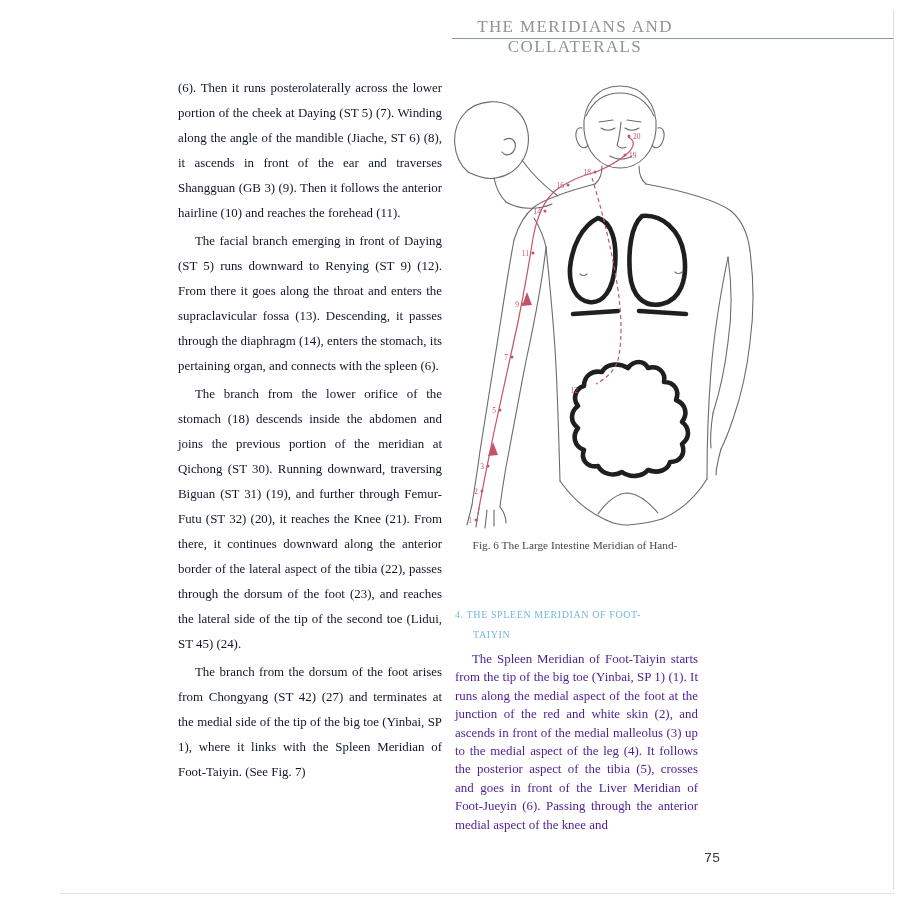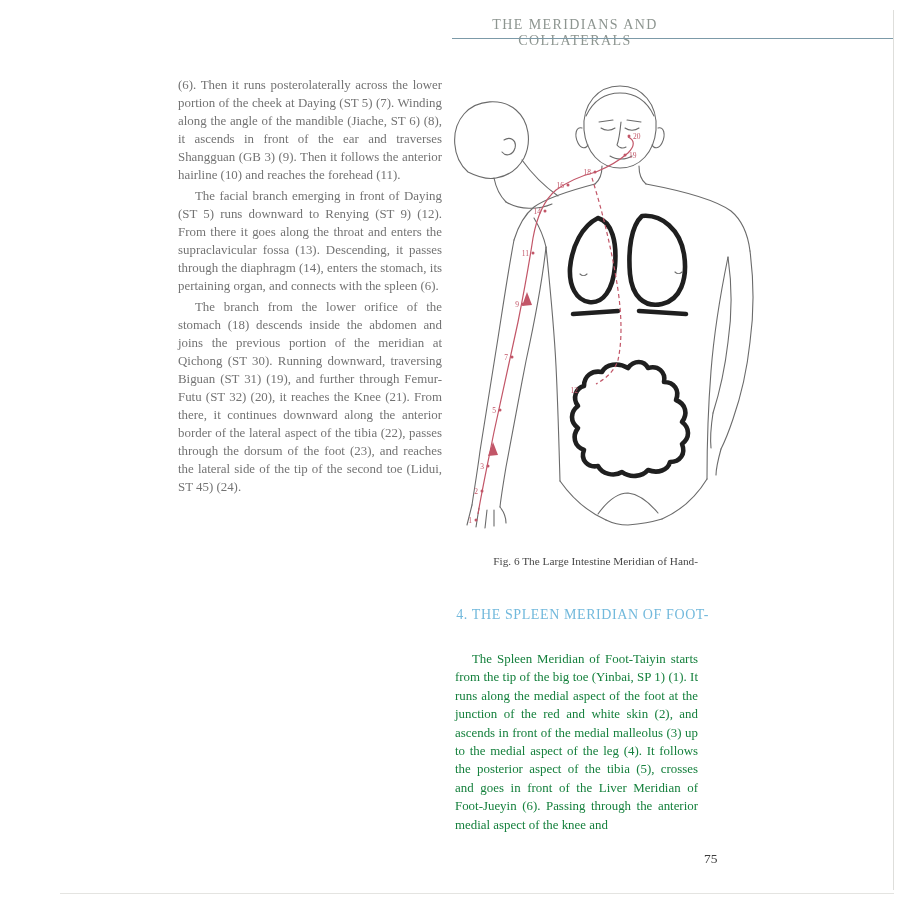--- a/index.html
+++ b/index.html
@@ -9,71 +9,72 @@
     background:#ffffff;
     font-family:"Liberation Serif","DejaVu Serif",serif;
     color:#3e3e3e;
     overflow:hidden;
   }
   .scan-edge-right { position:absolute; top:10px; right:6px; width:1px; height:880px; background:#dededb; }
   .scan-edge-bottom { position:absolute; left:60px; bottom:6px; right:6px; height:1px; background:#e4e4e1; }
 
   .header-title {
     position:absolute; left:452px; top:17px; width:246px;
-    text-align:center; font-size:14px; letter-spacing:1.4px;
+    text-align:center; font-size:17px; letter-spacing:1.4px;
     color:#8d9590;
   }
   .header-rule {
     position:absolute; left:452px; top:38px; width:441px; height:1px;
     background:#7c9aa8;
   }
 
   .left-col { position:absolute; left:178px; top:76px; width:264px; }
   .left-col p {
-    font-size:12.9px; line-height:18px; text-align:justify;
-    text-indent:17px; margin-bottom:3px; color:#737373;
+    font-size:12.9px; line-height:25px; text-align:justify;
+    text-indent:17px; margin-bottom:3px; color:#0f172a;
   }
   .left-col p.no-indent { text-indent:0; }
 
   .figure { position:absolute; left:432px; top:70px; width:338px; height:460px; }
 
   .fig-caption {
-    position:absolute; left:452px; top:554px; width:246px;
-    text-align:right; font-size:11.3px; line-height:15px; color:#474747;
+    position:absolute; left:452px; top:538px; width:246px;
+    text-align:center; font-size:11.3px; line-height:15px; color:#474747;
   }
 
   .section-heading {
     position:absolute; left:455px; top:605px; width:254px;
-    font-size:14px; line-height:20px; color:#72b9dc; letter-spacing:0.6px;text-align:right;
+    font-size:10px; line-height:20px; color:#72b9dc; letter-spacing:0.6px;
   }
   .section-heading .h2 { padding-left:18px; }
 
   .right-par {
     position:absolute; left:455px; top:650px; width:243px;
     font-size:12.9px; line-height:18.4px; text-align:justify;
-    text-indent:17px; color:#15803d;
+    text-indent:17px; color:#4c1d95;
   }
 
   .page-number {
     position:absolute; left:704px; top:851px;
-    font-size:13.5px; color:#3c3c3c;
+    font-size:13.5px; color:#3c3c3c;font-family:Liberation Mono, monospace;
   }
 </style>
 </head>
 <body>
 
 <div>
 
   <div class="header-title">THE MERIDIANS AND COLLATERALS</div>
   <div class="header-rule"></div>
 
   <div class="left-col">
     <p class="no-indent">(6). Then it runs posterolaterally across the lower portion of the cheek at Daying (ST 5) (7). Winding along the angle of the mandible (Jiache, ST 6) (8), it ascends in front of the ear and traverses Shangguan (GB 3) (9). Then it follows the anterior hairline (10) and reaches the forehead (11).</p>
     <p>The facial branch emerging in front of Daying (ST 5) runs downward to Renying (ST 9) (12). From there it goes along the throat and enters the supraclavicular fossa (13). Descending, it passes through the diaphragm (14), enters the stomach, its pertaining organ, and connects with the spleen (6).</p>
     <p>The branch from the lower orifice of the stomach (18) descends inside the abdomen and joins the previous portion of the meridian at Qichong (ST 30). Running downward, traversing Biguan (ST 31) (19), and further through Femur-Futu (ST 32) (20), it reaches the Knee (21). From there, it continues downward along the anterior border of the lateral aspect of the tibia (22), passes through the dorsum of the foot (23), and reaches the lateral side of the tip of the second toe (Lidui, ST 45) (24).</p>
+    <p>The branch from the dorsum of the foot arises from Chongyang (ST 42) (27) and terminates at the medial side of the tip of the big toe (Yinbai, SP 1), where it links with the Spleen Meridian of Foot-Taiyin. (See Fig. 7)</p>
   </div>
 
   <div class="figure">
     <svg id="meridian-svg" viewBox="0 0 338 460" width="338" height="460" xmlns="http://www.w3.org/2000/svg">
       <g stroke="#6b6b6b" stroke-width="1.1" fill="none" stroke-linecap="round" stroke-linejoin="round">
 
         <path d="M36,102 C20,88 18,60 32,44 C45,29 70,28 84,40 C97,51 100,72 92,88 C86,99 76,106 64,108 C54,110 44,106 36,102 Z"></path>
         <path d="M72,70 C78,66 85,70 83,78 C81,85 74,87 70,82"></path>
         <path d="M90,90 C100,104 112,116 126,126"></path>
         <path d="M62,108 C64,118 68,126 74,132"></path>
@@ -167,20 +168,21 @@
         </g>
     </svg>
   </div>
 
   <div class="fig-caption">
     <div>Fig. 6 The Large Intestine Meridian of  Hand-</div>
   </div>
 
   <div class="section-heading">
     <div class="h1">4. THE SPLEEN MERIDIAN OF FOOT-</div>
+    <div class="h2">TAIYIN</div>
   </div>
 
   <p class="right-par">The Spleen Meridian of Foot-Taiyin starts from the tip of the big toe (Yinbai, SP 1) (1). It runs along the medial aspect of the foot at the junction of the red and white skin (2), and ascends in front of the medial malleolus (3) up to the medial aspect of the leg (4). It follows the posterior aspect of the tibia (5), crosses and goes in front of the Liver Meridian of Foot-Jueyin (6). Passing through the anterior medial aspect of the knee and</p>
 
   <div class="page-number">75</div>
 
   <div class="scan-edge-right"></div>
   <div class="scan-edge-bottom"></div>
 </div>
 

